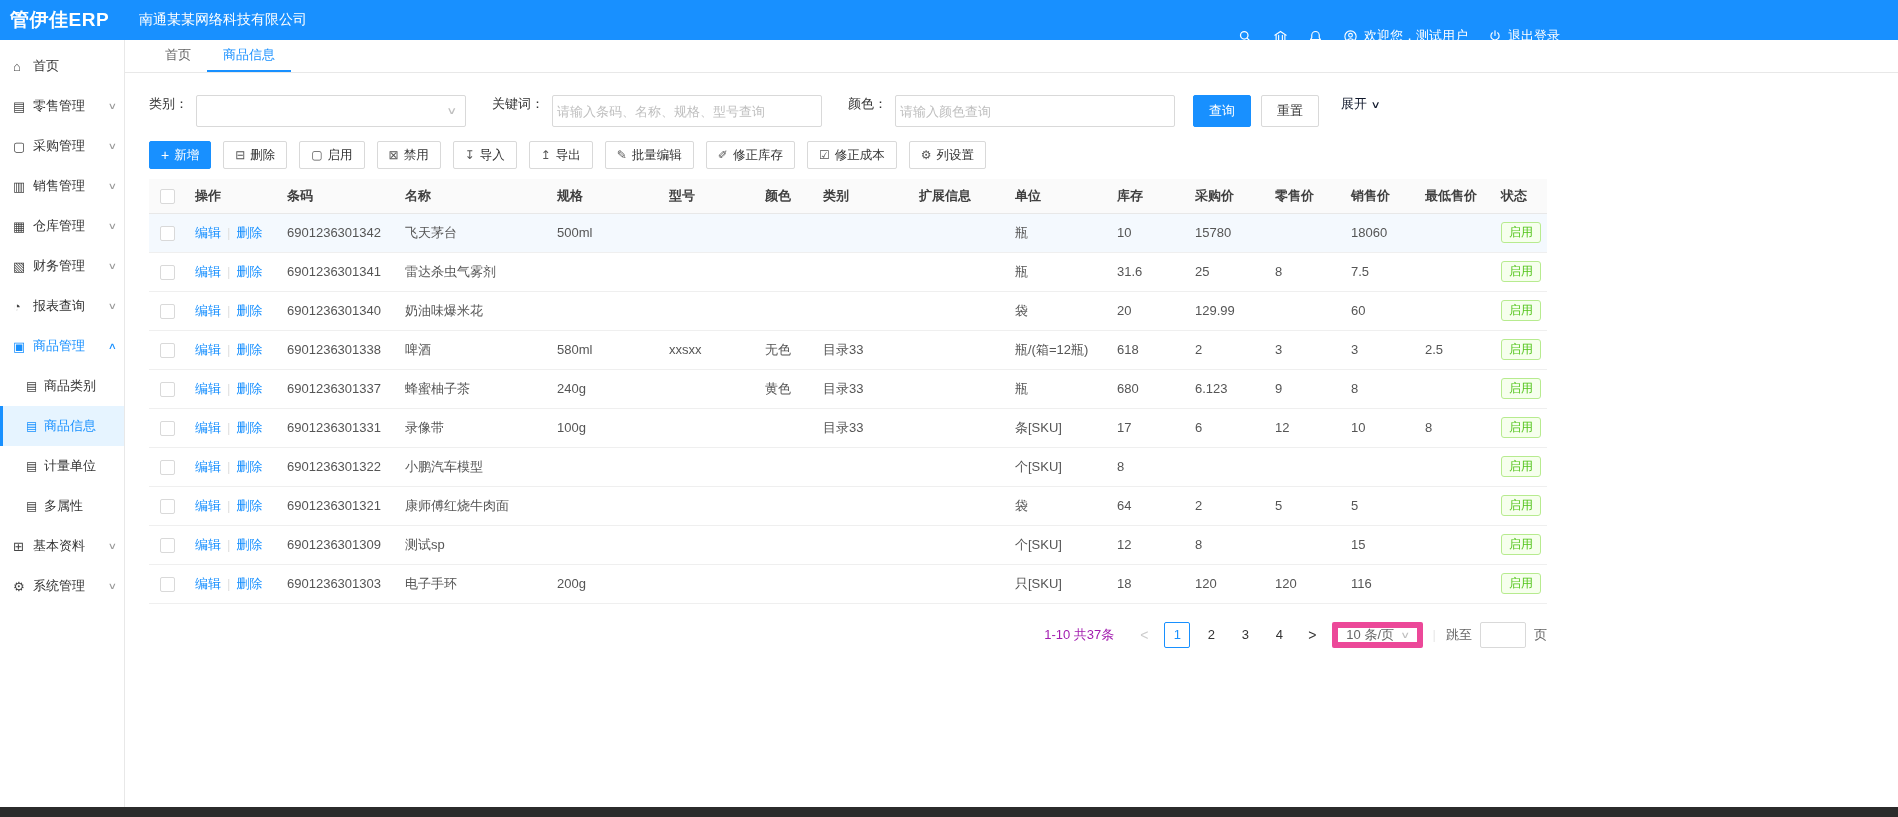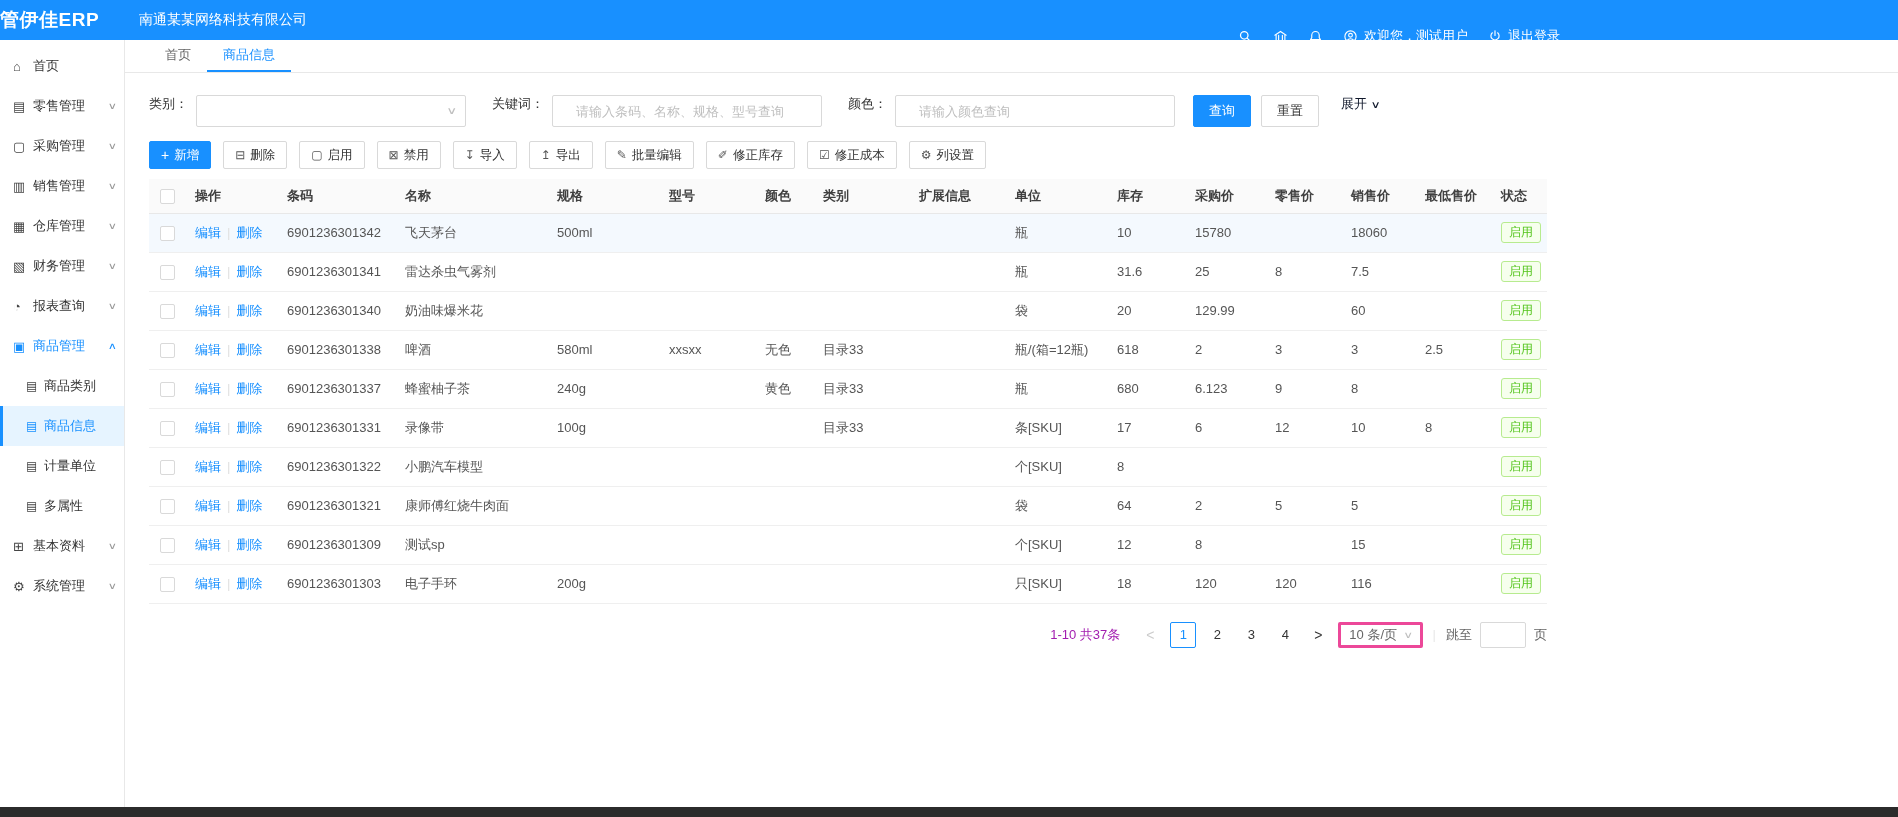--- a/index.html
+++ b/index.html
@@ -1,21 +1,21 @@
 <!DOCTYPE html>
 <html><head>
 <meta charset="utf-8">
 <style>
   *{margin:0;padding:0;box-sizing:border-box}
   body{font-family:"Liberation Sans","DejaVu Sans",sans-serif;background:#fff;color:#333}
   .app{width:1898px;height:817px;position:relative;background:#fff;overflow:hidden}
 
   
   .topbar{height:40px;background:#1890ff;display:flex;align-items:center;color:#fff;position:relative}
-  .logo{width:125px;font-size:19px;font-weight:bold;letter-spacing:.5px;white-space:nowrap}
+  .logo{width:125px;padding-left:10px;font-size:19px;font-weight:bold;letter-spacing:.5px;white-space:nowrap}
   .company{font-size:14px;margin-left:14px;white-space:nowrap}
   .topbar-right{position:absolute;right:338px;top:16px;height:40px;display:flex;align-items:center;gap:20px;font-size:13px}
   .tb-icon{display:inline-flex;align-items:center;cursor:pointer}
   .tb-group{display:inline-flex;align-items:center;gap:6px;cursor:pointer;white-space:nowrap}
 
   
   .layout{display:flex;height:767px}
   .sidebar{width:125px;border-right:1px solid #e8e8e8;padding-top:6px;flex-shrink:0;background:#fff}
   .side-item{height:40px;display:flex;align-items:center;padding:0 8px 0 13px;font-size:13px;cursor:pointer;color:#333;white-space:nowrap}
   .side-item .s-icon{width:20px;font-size:13px;color:#444;flex-shrink:0}
@@ -31,21 +31,21 @@
   .tab{display:flex;align-items:center;padding:0 16px;font-size:13px;color:#666;cursor:pointer;border-bottom:2px solid transparent}
   .tab.active{color:#1890ff;border-bottom-color:#1890ff}
 
   .content{padding:22px 24px 0;width:1470px}
 
   
   .filters{display:flex;align-items:flex-start;font-size:13px;color:#333;margin-bottom:14px}
   .f-label{margin-right:8px;white-space:nowrap}
   .select{width:270px;height:32px;border:1px solid #d9d9d9;border-radius:2px;position:relative;margin-right:26px;background:#fff;cursor:pointer}
   .sel-arrow{position:absolute;right:10px;top:9px;color:#bfbfbf;font-size:10px;transform:scaleX(1.5)}
-  .f-input{height:32px;border:1px solid #d9d9d9;border-radius:2px;padding:0 23px;font-size:13px;outline:none;color:#333}
+  .f-input{height:32px;border:1px solid #d9d9d9;border-radius:2px;padding:0 4px;font-size:13px;outline:none;color:#333}
   .f-input::placeholder{color:#bfbfbf}
   .w270{width:270px;margin-right:26px}
   .w280{width:280px;margin-right:18px}
   .btn{height:32px;padding:0 15px;border:1px solid #d9d9d9;background:#fff;border-radius:2px;font-size:13px;color:#333;cursor:pointer;margin-left:10px}
   .btn.primary{background:#1890ff;border-color:#1890ff;color:#fff;margin-left:0}
   .expand-link{color:#0f172a;font-size:13px;margin-left:22px;cursor:pointer;text-decoration:none;display:inline-flex;align-items:center;gap:5px;white-space:nowrap}
   .expand-link .chev{font-size:10px;transform:scaleX(1.4)}
 
   
   .toolbar{display:flex;gap:12px;margin-bottom:10px}
@@ -65,21 +65,21 @@
   .sep{color:#e0e0e0;margin:0 6px}
   .badge{display:inline-block;padding:2px 7px;font-size:12px;color:#52c41a;background:#f6ffed;border:1px solid #b7eb8f;border-radius:3px;line-height:1.3}
 
   
   .pagination{display:flex;align-items:center;justify-content:flex-end;gap:8px;margin-top:18px;font-size:13px;color:#666;width:1398px}
   .page-total{margin-right:10px;color:#a21caf}
   .page-arrow{width:24px;height:26px;display:flex;align-items:center;justify-content:center;cursor:pointer;color:#333;font-size:14px}
   .page-arrow.disabled{color:#ccc;cursor:default}
   .page-num{min-width:26px;height:26px;display:flex;align-items:center;justify-content:center;cursor:pointer;border-radius:2px;color:#333;background:#fff}
   .page-num.active{border:1px solid #1890ff;color:#1890ff}
-  .page-size{height:26px;border:3px solid #ec4899;border-radius:2px;display:flex;align-items:center;padding:0 8px;gap:8px;cursor:pointer;background:#fff;white-space:nowrap}
+  .page-size{height:26px;border:6px solid #ec4899;border-radius:2px;display:flex;align-items:center;padding:0 8px;gap:8px;cursor:pointer;background:#fff;white-space:nowrap}
   .page-size .sel-chev{font-size:9px;color:#bfbfbf;transform:scaleX(1.5)}
   .pg-divider{color:#e8e8e8;margin:0 2px}
   .jump-label{white-space:nowrap}
   .jump-input{width:46px;height:26px;border:1px solid #d9d9d9;border-radius:2px;outline:none;padding:0 6px;font-size:13px}
 
   .bottom-strip{position:absolute;left:0;bottom:0;width:100%;height:10px;background:#2b2b2b}
 </style>
 </head>
 <body>
 

